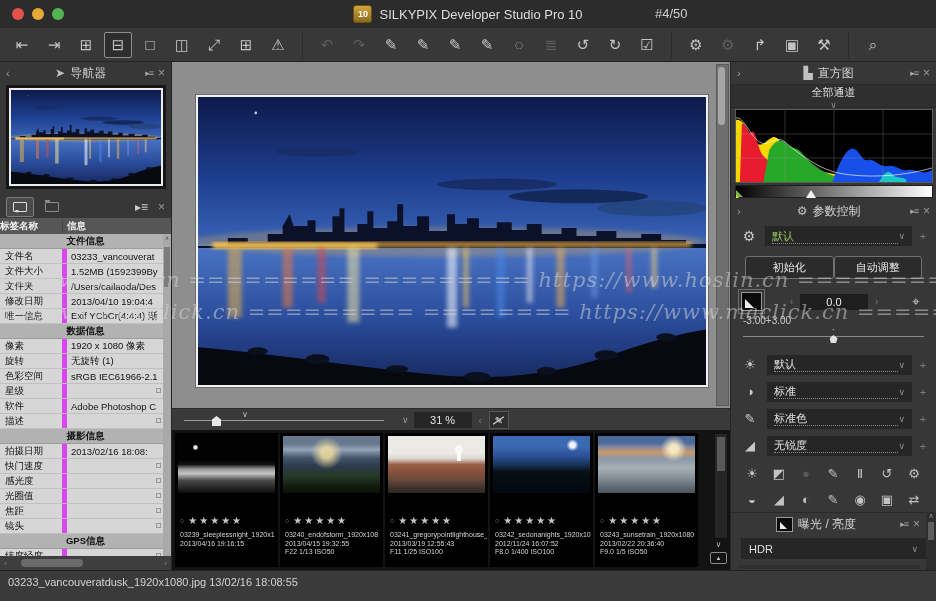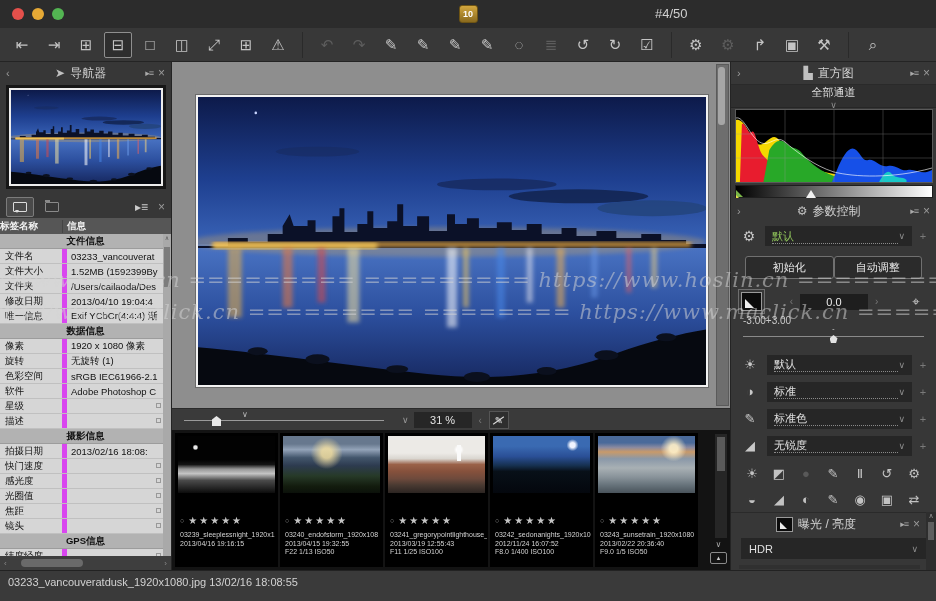--- a/index.html
+++ b/index.html
@@ -173,20 +173,21 @@
 <div class="app">
 
   <div class="titlebar">
     <div class="lights">
       <span class="light r"></span>
       <span class="light y"></span>
       <span class="light g"></span>
     </div>
     <div class="title-wrap">
       <span class="badge">10</span>
+      <span>SILKYPIX Developer Studio Pro 10</span>
     </div>
     <span class="counter">#4/50</span>
   </div>
 
   <div class="toolbar" id="toolbar">
       <div class="tb-group">
         <span class="tb-btn">
           <span>⇤</span>
         </span>
         <span class="tb-btn">
@@ -398,27 +399,27 @@
               <span class="c2">1920 x 1080 像素</span>
             </div>
             <div class="mrow">
               <span class="c1">旋转</span>
               <span class="c2">无旋转 (1)</span>
             </div>
             <div class="mrow">
               <span class="c1">色彩空间</span>
               <span class="c2">sRGB IEC61966-2.1</span>
             </div>
-            <div class="mrow">
-              <span class="c1">软件</span>
-              <span class="c2">Adobe Photoshop C</span>
-            </div>
             <div class="mrow empty">
               <span class="c1">星级</span>
               <span class="c2"></span>
+            </div>
+            <div class="mrow">
+              <span class="c1">软件</span>
+              <span class="c2">Adobe Photoshop C</span>
             </div>
             <div class="mrow empty">
               <span class="c1">描述</span>
               <span class="c2"></span>
             </div>
             <div class="msec">摄影信息</div>
             <div class="mrow">
               <span class="c1">拍摄日期</span>
               <span class="c2">2013/02/16 18:08:</span>
             </div>

